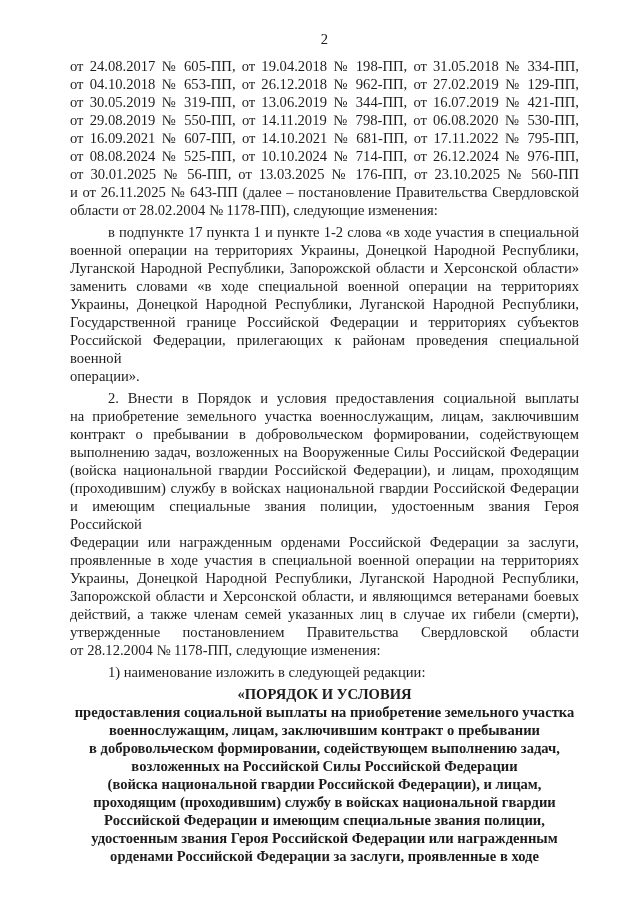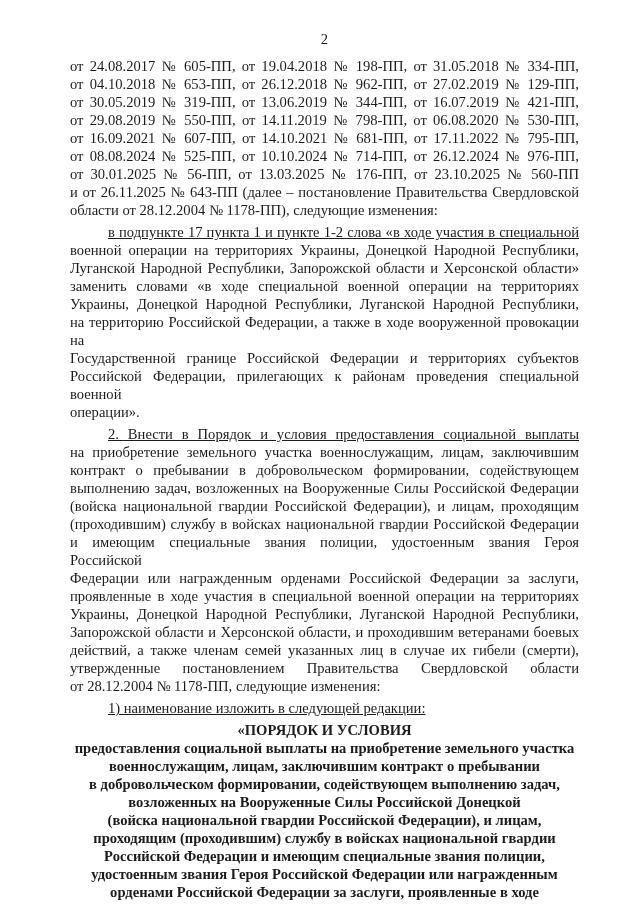--- a/index.html
+++ b/index.html
@@ -36,21 +36,20 @@
     text-align: justify;
     text-align-last: justify;
     white-space: normal;
     overflow: hidden;
   }
   .line.last {
     text-align-last: left;
   }
   .line.indent {
     text-indent: 38px;
-    text-decoration: underline;
   }
   .block.centered .line {
     text-align: right;
     text-align-last: center;
     font-weight: 700;
   }
 </style>
 </head>
 <body>
 
@@ -59,58 +58,57 @@
   <div id="doc-body">
       <div class="block justified">
         <div class="line">от&nbsp;24.08.2017 №&nbsp;605-ПП, от&nbsp;19.04.2018 №&nbsp;198-ПП, от&nbsp;31.05.2018 №&nbsp;334-ПП,</div>
         <div class="line">от&nbsp;04.10.2018 №&nbsp;653-ПП, от&nbsp;26.12.2018 №&nbsp;962-ПП, от&nbsp;27.02.2019 №&nbsp;129-ПП,</div>
         <div class="line">от&nbsp;30.05.2019 №&nbsp;319-ПП, от&nbsp;13.06.2019 №&nbsp;344-ПП, от&nbsp;16.07.2019 №&nbsp;421-ПП,</div>
         <div class="line">от&nbsp;29.08.2019 №&nbsp;550-ПП, от&nbsp;14.11.2019 №&nbsp;798-ПП, от&nbsp;06.08.2020 №&nbsp;530-ПП,</div>
         <div class="line">от&nbsp;16.09.2021 №&nbsp;607-ПП, от&nbsp;14.10.2021 №&nbsp;681-ПП, от&nbsp;17.11.2022 №&nbsp;795-ПП,</div>
         <div class="line">от&nbsp;08.08.2024 №&nbsp;525-ПП, от&nbsp;10.10.2024 №&nbsp;714-ПП, от&nbsp;26.12.2024 №&nbsp;976-ПП,</div>
         <div class="line">от&nbsp;30.01.2025 №&nbsp;56-ПП, от&nbsp;13.03.2025 №&nbsp;176-ПП, от&nbsp;23.10.2025 №&nbsp;560-ПП</div>
         <div class="line">и от 26.11.2025 № 643-ПП (далее – постановление Правительства Свердловской</div>
-        <div class="line last">области от 28.12.2004 № 1178-ПП), следующие изменения:</div>
+        <div class="line last">области от 28.02.2004 № 1178-ПП), следующие изменения:</div>
       </div>
       <div class="block justified">
         <div class="line indent">в подпункте 17 пункта 1 и пункте 1-2 слова «в ходе участия в специальной</div>
         <div class="line">военной операции на территориях Украины, Донецкой Народной Республики,</div>
         <div class="line">Луганской Народной Республики, Запорожской области и Херсонской области»</div>
         <div class="line">заменить словами «в ходе специальной военной операции на&nbsp;территориях</div>
         <div class="line">Украины, Донецкой Народной Республики, Луганской Народной Республики,</div>
-        <div class="line">на территорию Российской Федерации, а также в ходе вооруженной провокации на</div>
         <div class="line">Государственной границе Российской Федерации и&nbsp;территориях субъектов</div>
         <div class="line">Российской Федерации, прилегающих к районам проведения специальной военной</div>
         <div class="line last">операции».</div>
       </div>
       <div class="block justified">
         <div class="line indent">2.&nbsp;Внести в Порядок и условия предоставления социальной выплаты</div>
         <div class="line">на&nbsp;приобретение земельного участка военнослужащим, лицам, заключившим</div>
         <div class="line">контракт о&nbsp;пребывании в добровольческом формировании, содействующем</div>
         <div class="line">выполнению задач, возложенных на Вооруженные Силы Российской Федерации</div>
         <div class="line">(войска национальной гвардии Российской Федерации), и лицам, проходящим</div>
         <div class="line">(проходившим) службу в войсках национальной гвардии Российской Федерации</div>
         <div class="line">и имеющим специальные звания полиции, удостоенным звания Героя Российской</div>
         <div class="line">Федерации или награжденным орденами Российской Федерации за заслуги,</div>
         <div class="line">проявленные в ходе участия в специальной военной операции на&nbsp;территориях</div>
         <div class="line">Украины, Донецкой Народной Республики, Луганской Народной Республики,</div>
-        <div class="line">Запорожской области и Херсонской области, и проходившим ветеранами боевых</div>
+        <div class="line">Запорожской области и Херсонской области, и являющимся ветеранами боевых</div>
         <div class="line">действий, а также членам семей указанных лиц в случае их гибели (смерти),</div>
         <div class="line">утвержденные постановлением Правительства Свердловской области</div>
         <div class="line last">от 28.12.2004 № 1178-ПП, следующие изменения:</div>
       </div>
       <div class="block justified">
         <div class="line last indent">1) наименование изложить в следующей редакции:</div>
       </div>
       <div class="block centered">
         <div class="line">«ПОРЯДОК И УСЛОВИЯ</div>
         <div class="line">предоставления социальной выплаты на приобретение земельного участка</div>
         <div class="line">военнослужащим, лицам, заключившим контракт о пребывании</div>
         <div class="line">в добровольческом формировании, содействующем выполнению задач,</div>
-        <div class="line">возложенных на Вооруженные Силы Российской Донецкой</div>
+        <div class="line">возложенных на Российской Силы Российской Федерации</div>
         <div class="line">(войска национальной гвардии Российской Федерации), и лицам,</div>
         <div class="line">проходящим (проходившим) службу в войсках национальной гвардии</div>
         <div class="line">Российской Федерации и имеющим специальные звания полиции,</div>
         <div class="line">удостоенным звания Героя Российской Федерации или награжденным</div>
         <div class="line">орденами Российской Федерации за заслуги, проявленные в ходе</div>
       </div>
     </div>
 </div>
 
 </body></html>

